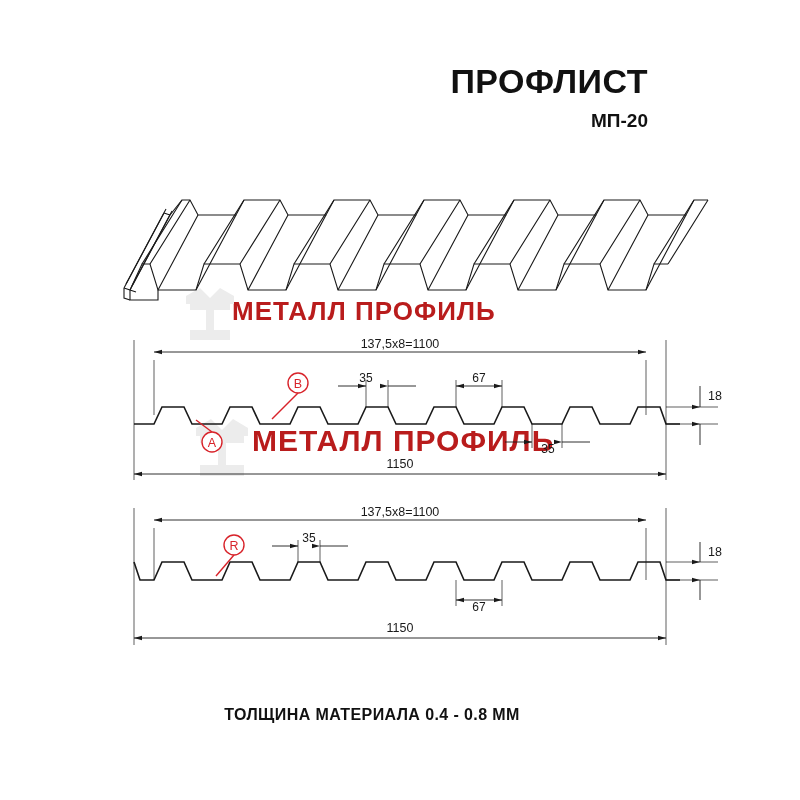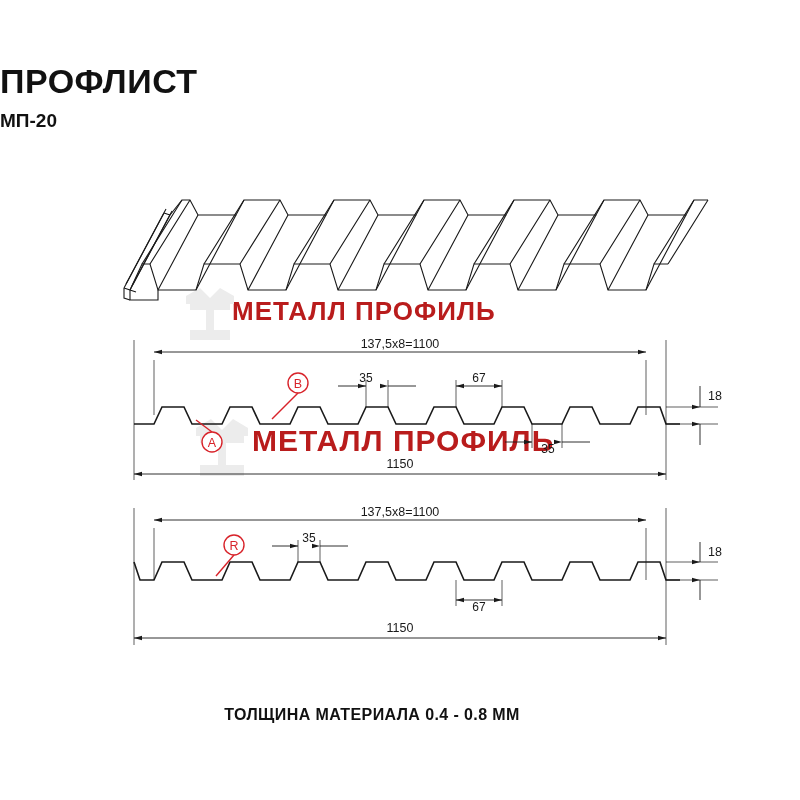--- a/index.html
+++ b/index.html
@@ -18,21 +18,21 @@
   .page {
     position: relative;
     width: 800px;
     height: 800px;
   }
   .title-block {
     position: absolute;
     top: 62px;
     left: 0;
     width: 648px;
-    text-align: left;
+    text-align: right;
   }
   .title-main {
     font-size: 34px;
     font-weight: bold;
     letter-spacing: 0.5px;
     line-height: 38px;
     color: #111111;
   }
   .title-sub {
     font-size: 19px;

